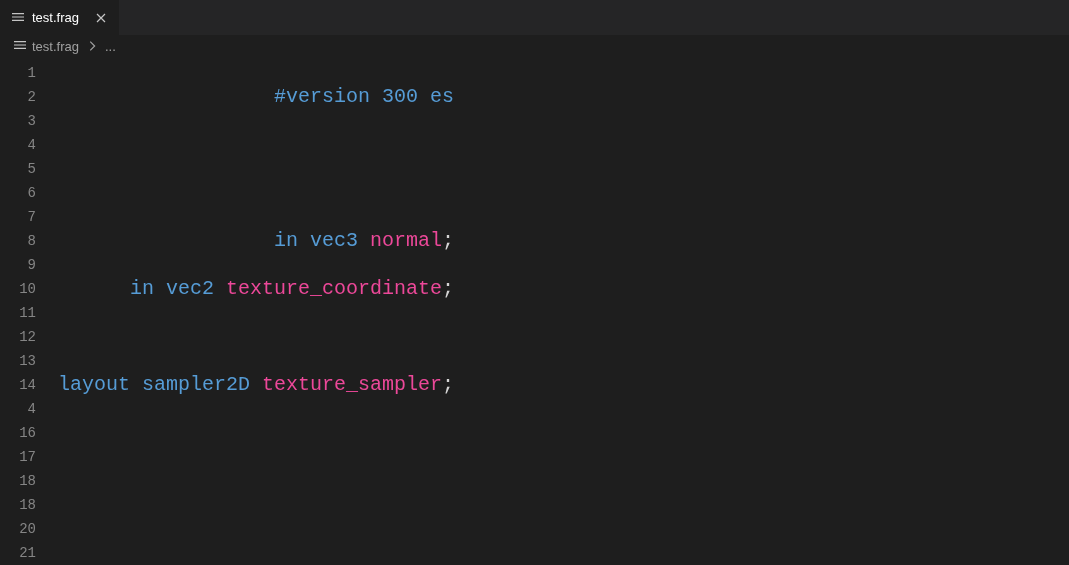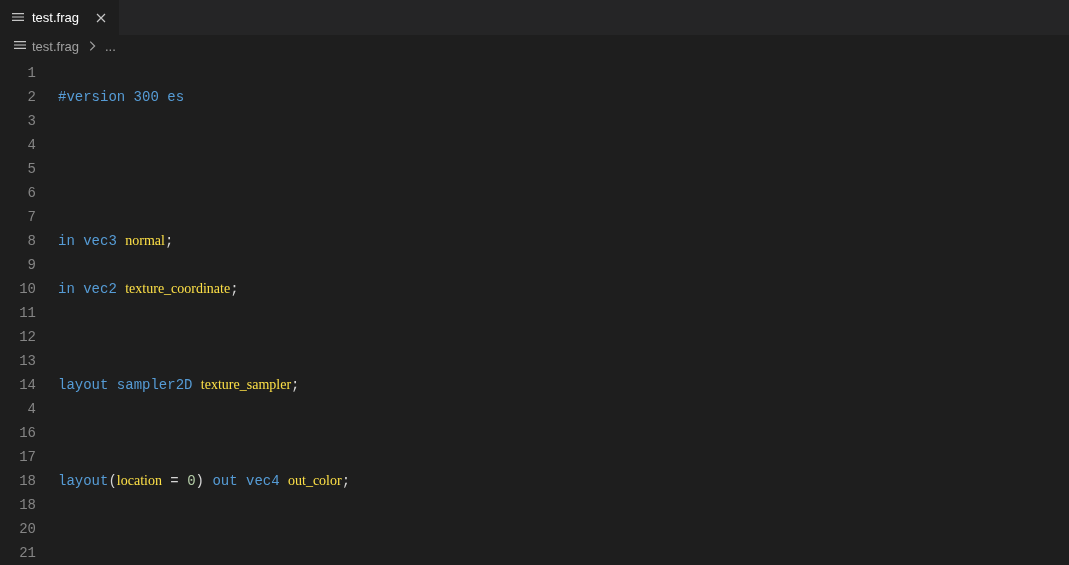--- a/index.html
+++ b/index.html
@@ -72,25 +72,26 @@
     padding-top: 4px;
     color: #858585;
     font-size: 14px;
     line-height: 24px;
     user-select: none;
   }
   .code {
     padding-top: 4px;
     line-height: 24px;
     white-space: pre;
-    font-size: 14px;
+    font-size: 20px;
+    text-align: right;
   }
   .tok-kw { color: #569cd6; }
   .tok-dir { color: #569cd6; }
-  .tok-var { color: #fde047; font-family: Liberation Serif, serif; }
+  .tok-var { color: #ec4899; }
   .tok-num { color: #b5cea8; }
   .tok-punc { color: #d4d4d4; }
   .minimap {
     position: absolute;
     right: 0;
     top: 0;
     width: 55px;
     height: 100%;
     background: #1e1e1e;
   }
@@ -156,21 +157,20 @@
     </div>
   <div class="code">
 <div><span class="tok-dir">#version</span><span class="tok-dir"> 300 es</span></div>
 <div>&nbsp;</div>
 <div>&nbsp;</div>
 <div><span class="tok-kw">in</span> <span class="tok-kw">vec3</span> <span class="tok-var">normal</span><span class="tok-punc">;</span></div>
 <div><span class="tok-kw">in</span> <span class="tok-kw">vec2</span> <span class="tok-var">texture_coordinate</span><span class="tok-punc">;</span></div>
 <div>&nbsp;</div>
 <div><span class="tok-kw">layout</span> <span class="tok-kw">sampler2D</span> <span class="tok-var">texture_sampler</span><span class="tok-punc">;</span></div>
 <div>&nbsp;</div>
-<div><span class="tok-kw">layout</span><span class="tok-punc">(</span><span class="tok-var">location</span><span class="tok-punc"> = </span><span class="tok-num">0</span><span class="tok-punc">)</span> <span class="tok-kw">out</span> <span class="tok-kw">vec4</span> <span class="tok-var">out_color</span><span class="tok-punc">;</span></div>
 
 
 
 
 
 
 
 
 
 

